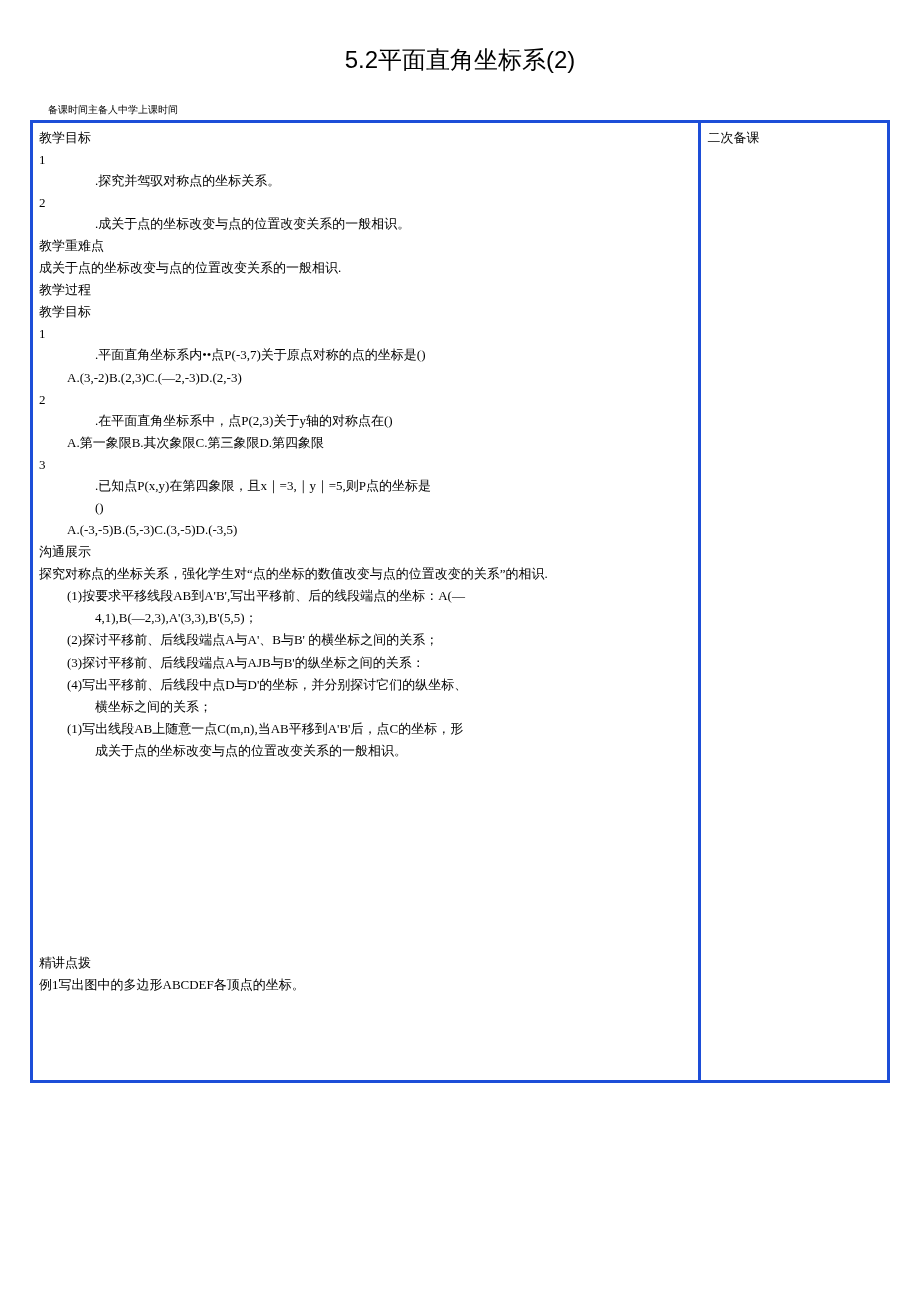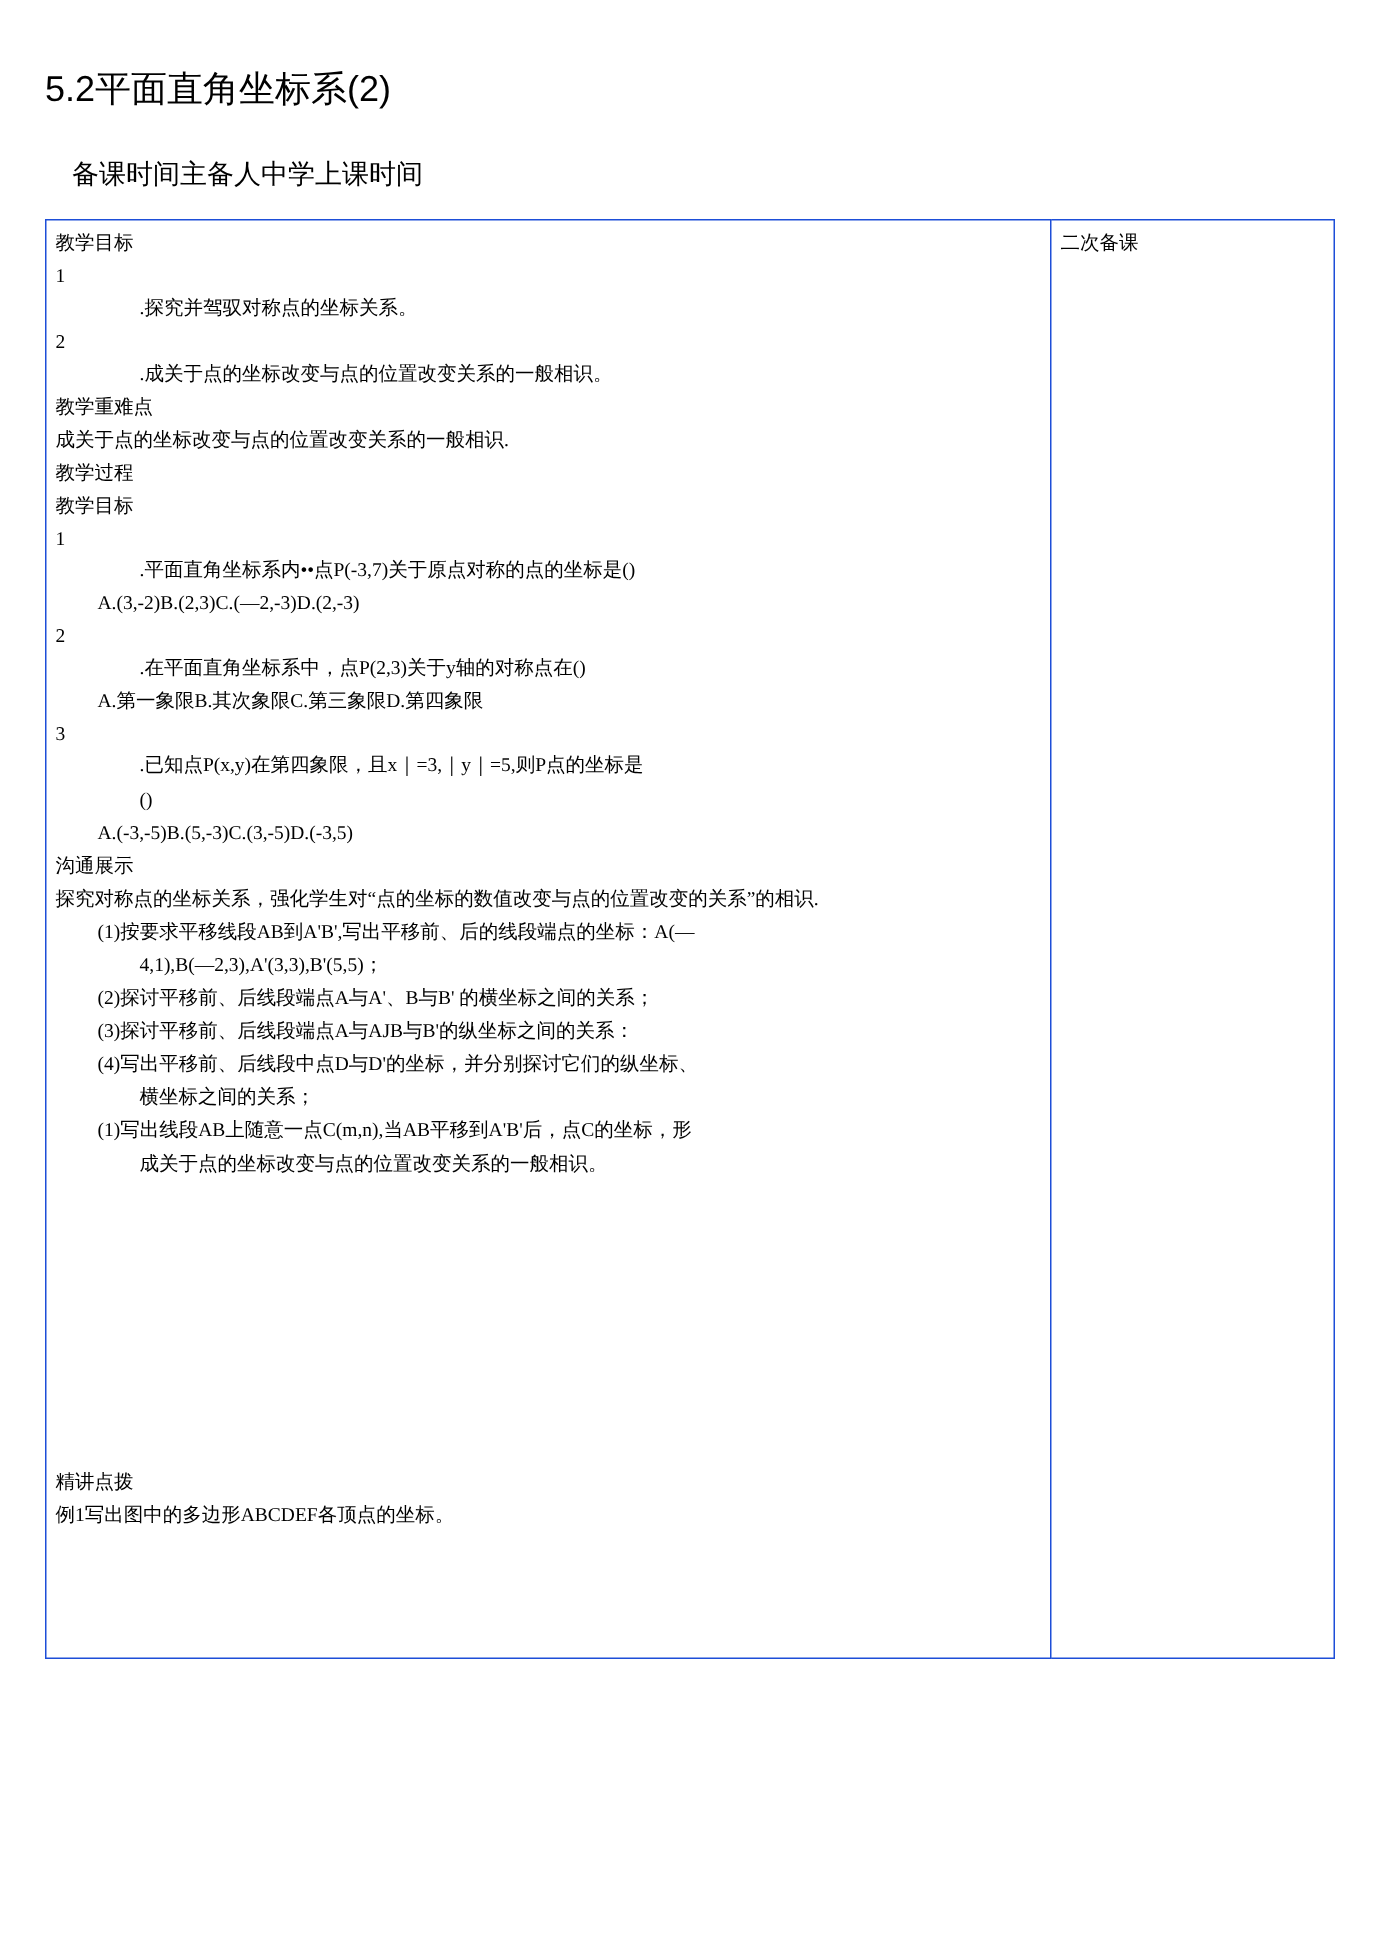--- a/index.html
+++ b/index.html
@@ -13,34 +13,35 @@
       line-height: 1.7;
       color: #000;
       background: #fff;
       padding: 40px 30px;
       width: 920px;
     }
     .page-title {
       font-family: "Microsoft YaHei", "SimHei", sans-serif;
       font-size: 24px;
       font-weight: normal;
+      text-align: center;
       margin-bottom: 20px;
     }
     .meta-line {
-      font-size: 18px;
+      font-size: 10px;
       padding-left: 18px;
-      margin-bottom: 15px;
+      margin-bottom: 2px;
     }
     .main-table {
       border-collapse: collapse;
       width: 100%;
       table-layout: fixed;
     }
     .main-table td {
-      border: 1px solid #1d4ed8;
+      border: 3px solid #1d4ed8;
       vertical-align: top;
       padding: 4px 6px;
       font-size: 13px;
     }
     .col-main {
       width: 78%;
     }
     .col-side {
       width: 22%;
       border-radius: 14px;

